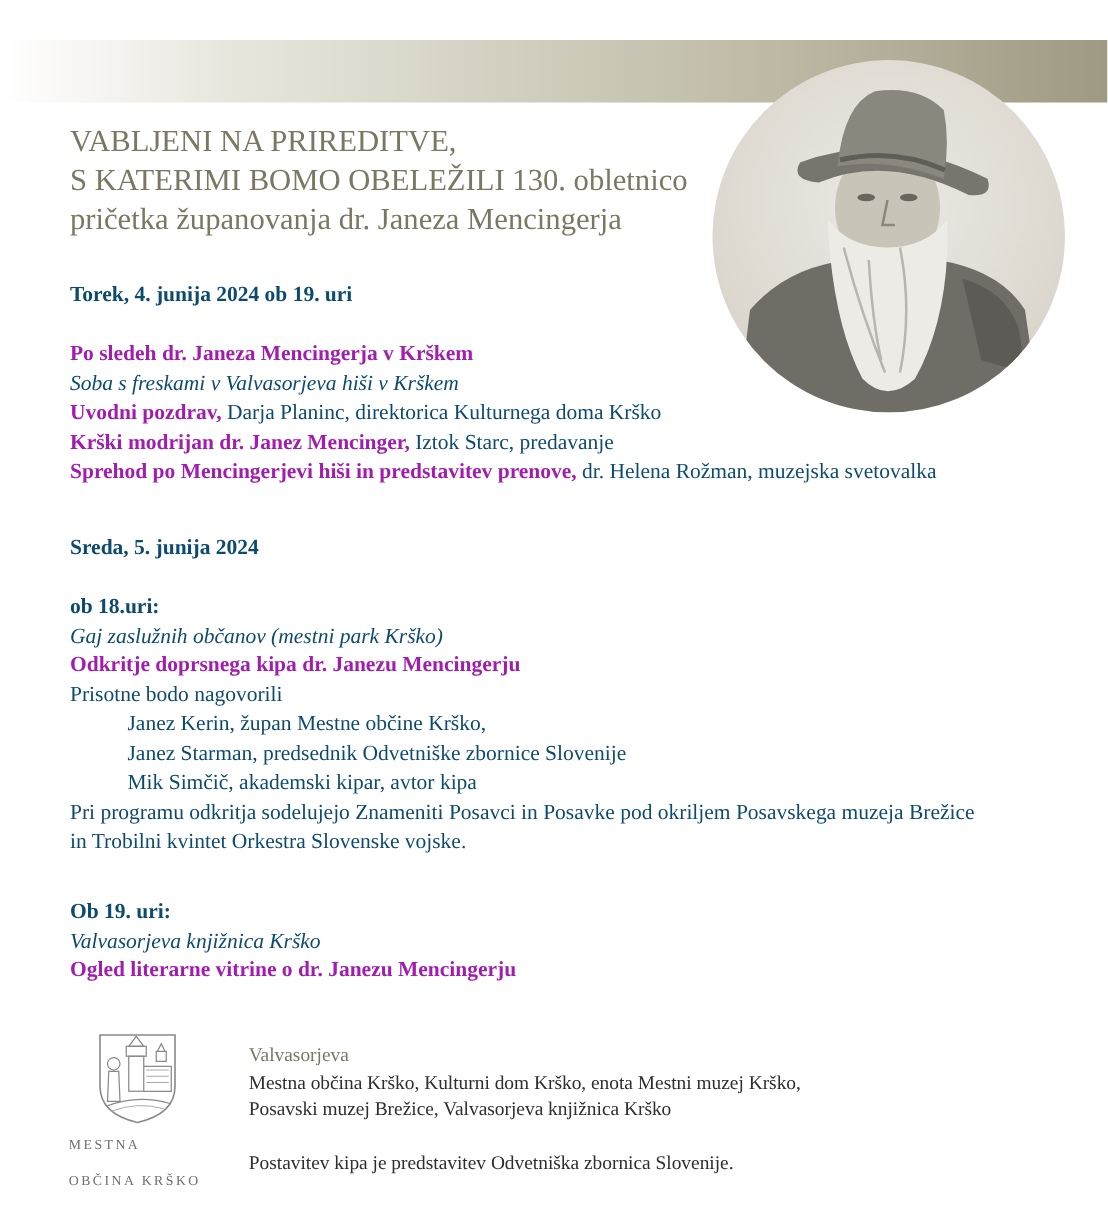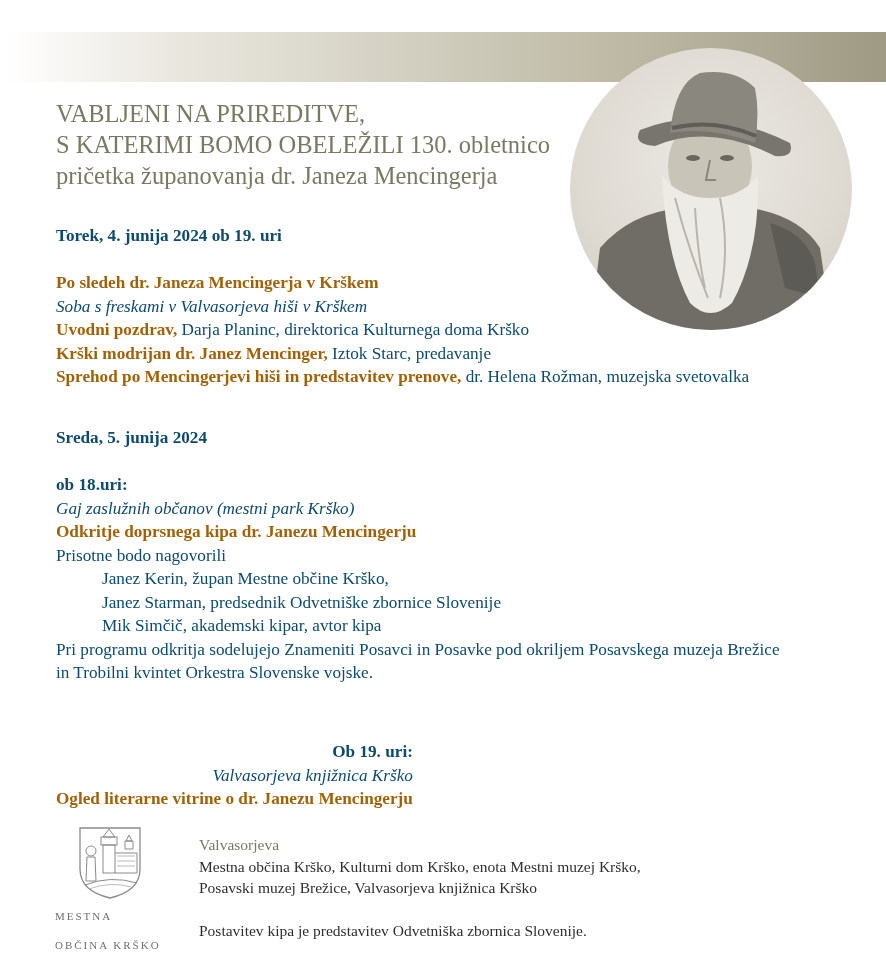--- a/index.html
+++ b/index.html
@@ -6,21 +6,21 @@
   body { width:886px; height:970px; position:relative; overflow:hidden;
          font-family:"Liberation Serif","DejaVu Serif",serif; color:#6e6f72; }
   .band { position:absolute; left:4px; top:32px; width:882px; height:50px;
           background:linear-gradient(to right,#ffffff 0%,#e9e6de 20%,#d3d0c2 45%,#bdb9a4 70%,#9e9a84 100%); }
   .portrait { position:absolute; left:570px; top:48px; width:282px; height:282px; border-radius:50%;
               overflow:hidden; background:radial-gradient(circle at 50% 40%,#ebe9e3 0%,#dedad2 60%,#cfcbc1 100%); }
   .portrait svg { width:100%; height:100%; display:block; }
   .title { position:absolute; left:56px; top:98px; font-size:24.5px; line-height:31px; color:#7a7862; }
   .title div { white-space:nowrap; }
   .block { position:absolute; left:56px; font-size:17.2px; line-height:23.5px; white-space:nowrap; }
-  .olive { color:#a16207; }
+  .olive { color:#a21caf; }
   .gray  { color:#0c4a6e; }
   .b { font-weight:bold; }
   .i { font-style:italic; }
   .indent { padding-left:46px; }
   .logo { position:absolute; left:55px; top:825px; width:110px; text-align:left; }
   .logo svg { display:block; margin:0 auto; }
   .logo-text { font-size:11px; letter-spacing:2px; color:#6e6f72; line-height:15px; margin-top:8px; }
   .org { position:absolute; left:199px; top:834px; font-size:15.5px; line-height:21.5px; color:#2e2e2e; white-space:nowrap; }
   .org .h { color:#7a7862; }
 </style>
@@ -77,21 +77,21 @@
   <div class="gray i">Gaj zaslužnih občanov (mestni park Krško)</div>
   <div class="olive b">Odkritje doprsnega kipa dr. Janezu Mencingerju</div>
   <div class="gray">Prisotne bodo nagovorili</div>
   <div class="gray indent">Janez Kerin, župan Mestne občine Krško,</div>
   <div class="gray indent">Janez Starman, predsednik Odvetniške zbornice Slovenije</div>
   <div class="gray indent">Mik Simčič, akademski kipar, avtor kipa</div>
   <div class="gray">Pri programu odkritja sodelujejo Znameniti Posavci in Posavke pod okriljem Posavskega muzeja Brežice</div>
   <div class="gray">in Trobilni kvintet Orkestra Slovenske vojske.</div>
 </div>
 
-<div class="block" style="top:740px;text-align:right;">
+<div class="block" style="top:717px;">
   <div class="gray b">Ob 19. uri:</div>
   <div class="gray i">Valvasorjeva knjižnica Krško</div>
   <div class="olive b">Ogled literarne vitrine o dr. Janezu Mencingerju</div>
 </div>
 
 <div class="logo">
   <svg width="66" height="76" viewBox="0 0 66 76">
     <path d="M3 3 L63 3 L63 44 Q63 66 33 73 Q3 66 3 44 Z" fill="none" stroke="#8a8a8a" stroke-width="1.3"></path>
     <path d="M26 12 L32 4 L38 12 Z" fill="none" stroke="#8a8a8a" stroke-width="1"></path>
     <rect x="24" y="12" width="16" height="8" fill="none" stroke="#8a8a8a" stroke-width="1"></rect>

